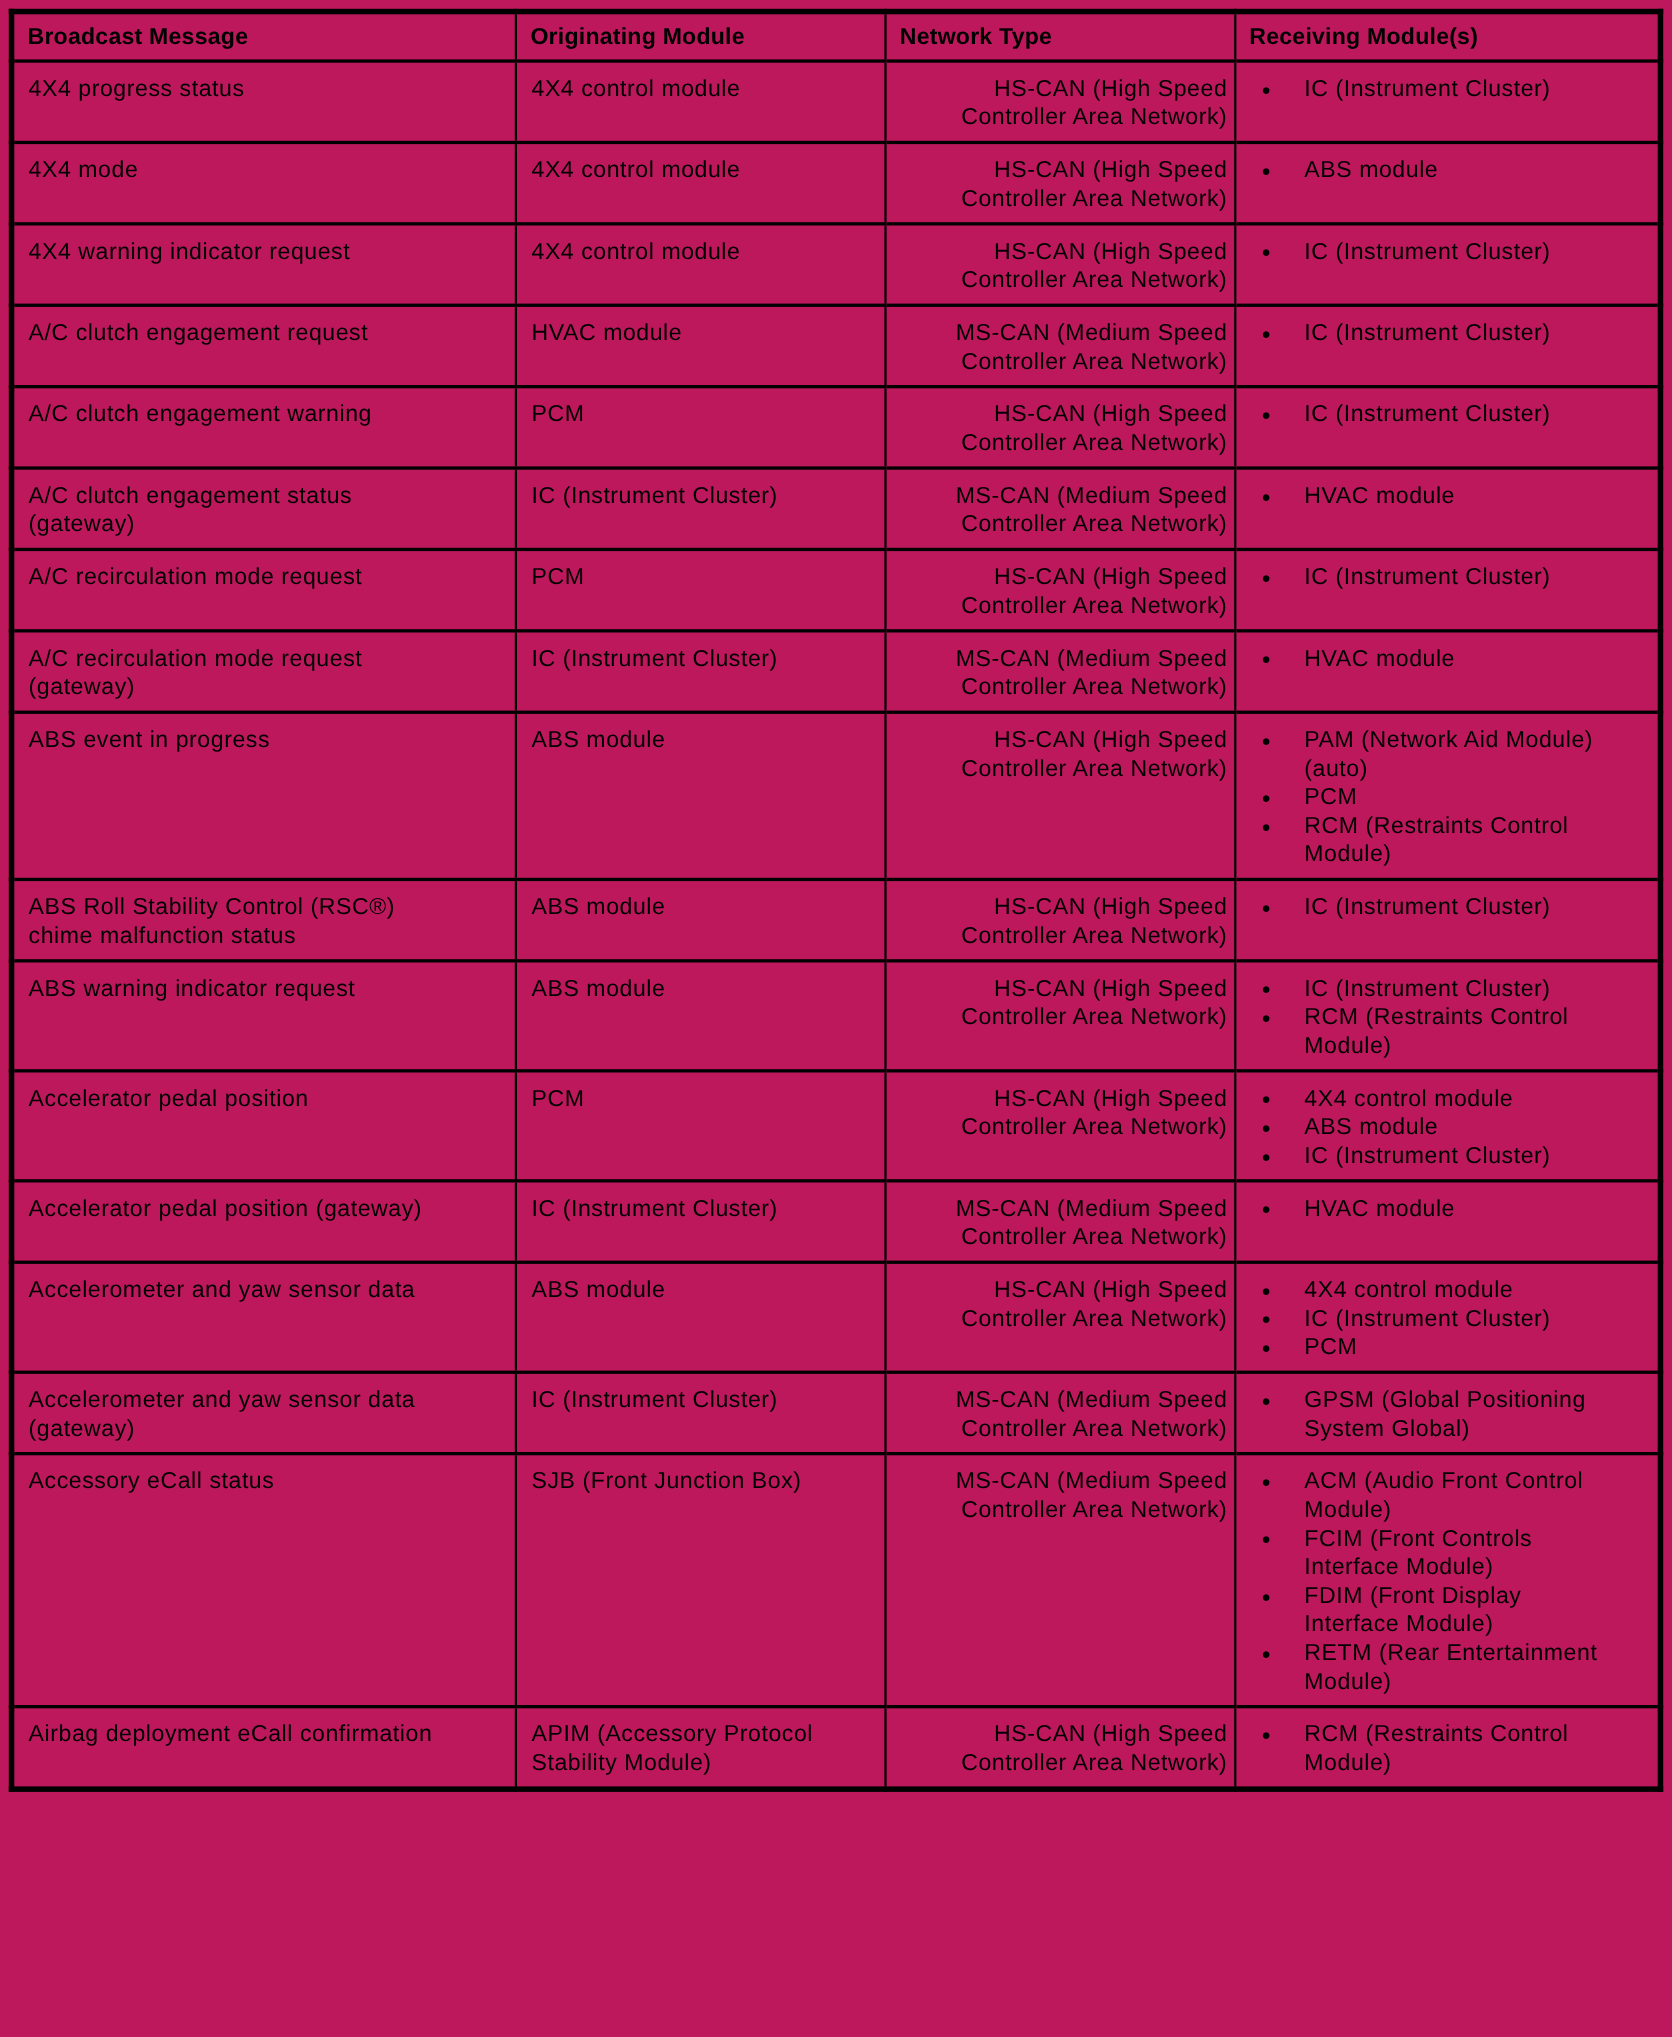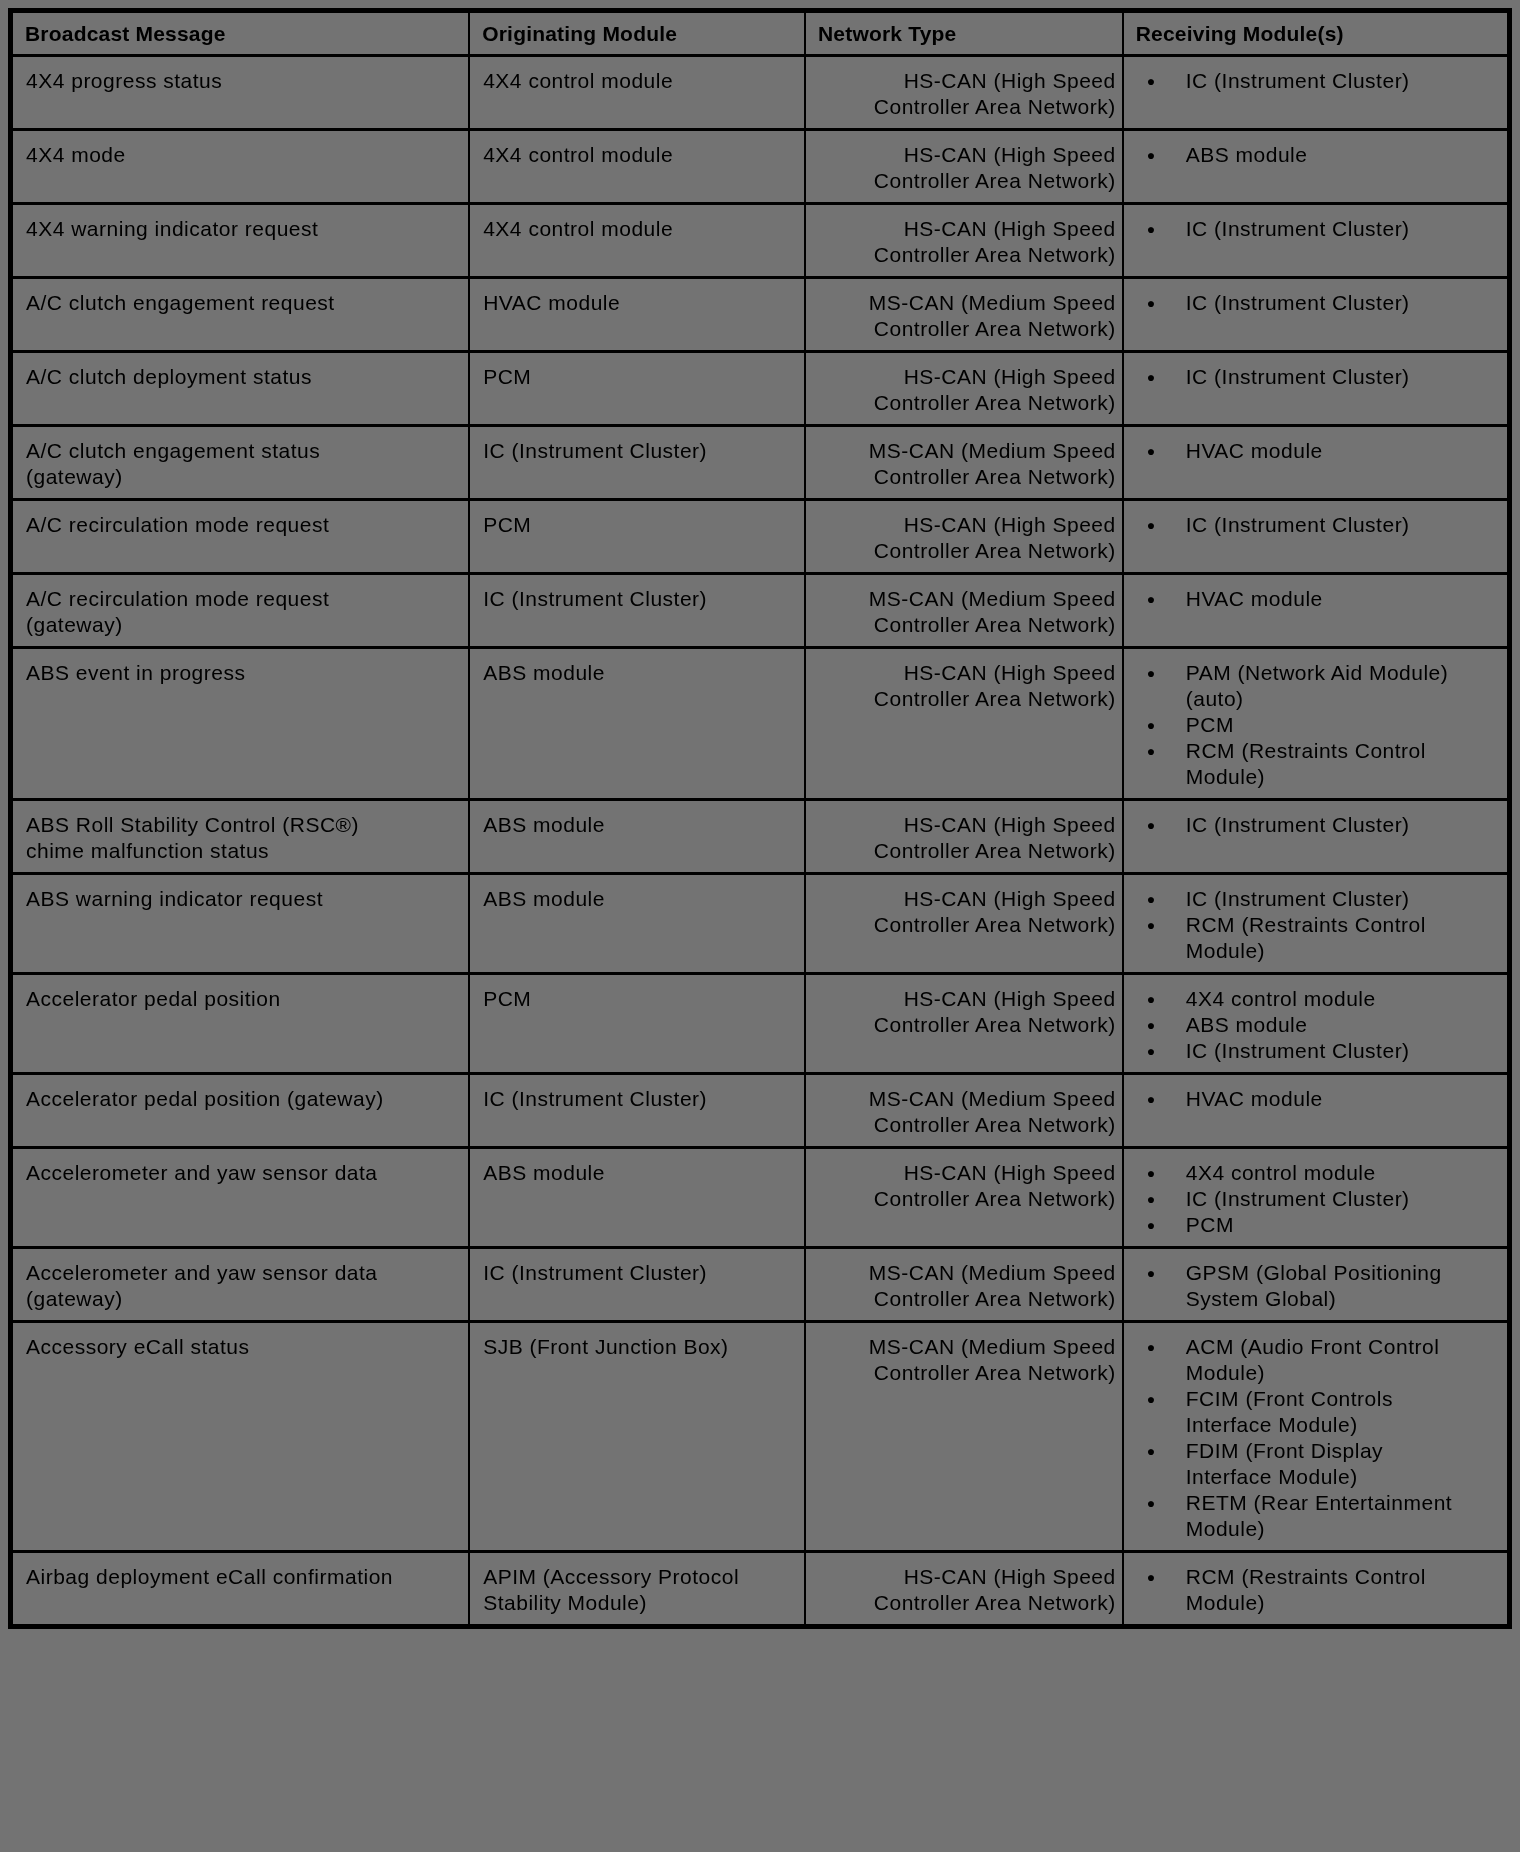--- a/index.html
+++ b/index.html
@@ -5,21 +5,21 @@
   * { box-sizing: border-box; }
   html, body {
     margin: 0;
     padding: 0;
     background: #ffffff;
   }
   .page {
     position: relative;
     width: 1520px;
     height: 1852px;
-    background: #737373;
+    background: #be185d;
     padding: 8px;
     overflow: hidden;
     font-family: "Liberation Sans", sans-serif;
     color: #000000;
   }
   table.bm-table {
     width: 100%;
     border-collapse: collapse;
     table-layout: fixed;
     border: 5px solid #000000;
@@ -124,21 +124,21 @@
           <td>A/C clutch engagement request</td>
           <td>HVAC module</td>
           <td>MS-CAN (Medium Speed Controller Area Network)</td>
           <td>
             <ul class="receivers">
               <li><span class="bullet">●</span><span>IC (Instrument Cluster)</span></li>
             </ul>
           </td>
         </tr>
         <tr>
-          <td>A/C clutch deployment status</td>
+          <td>A/C clutch engagement warning</td>
           <td>PCM</td>
           <td>HS-CAN (High Speed Controller Area Network)</td>
           <td>
             <ul class="receivers">
               <li><span class="bullet">●</span><span>IC (Instrument Cluster)</span></li>
             </ul>
           </td>
         </tr>
         <tr>
           <td>A/C clutch engagement status (gateway)</td>

